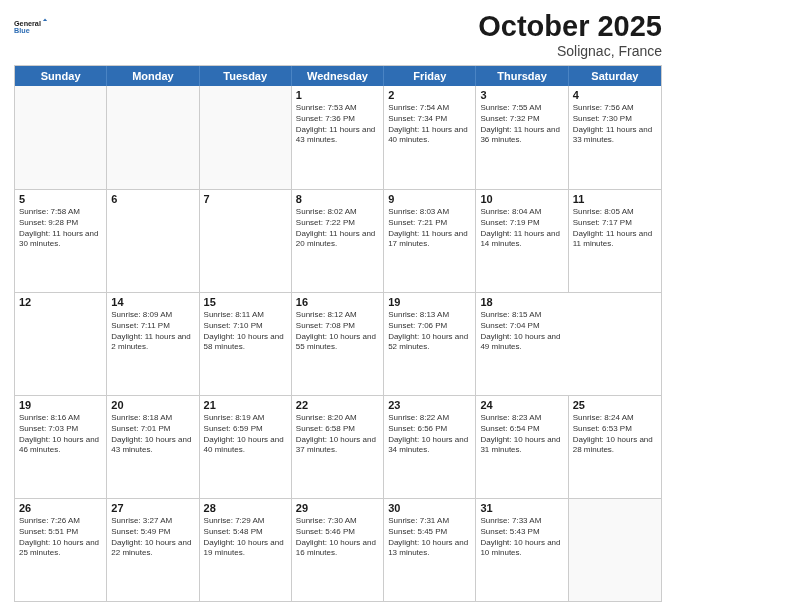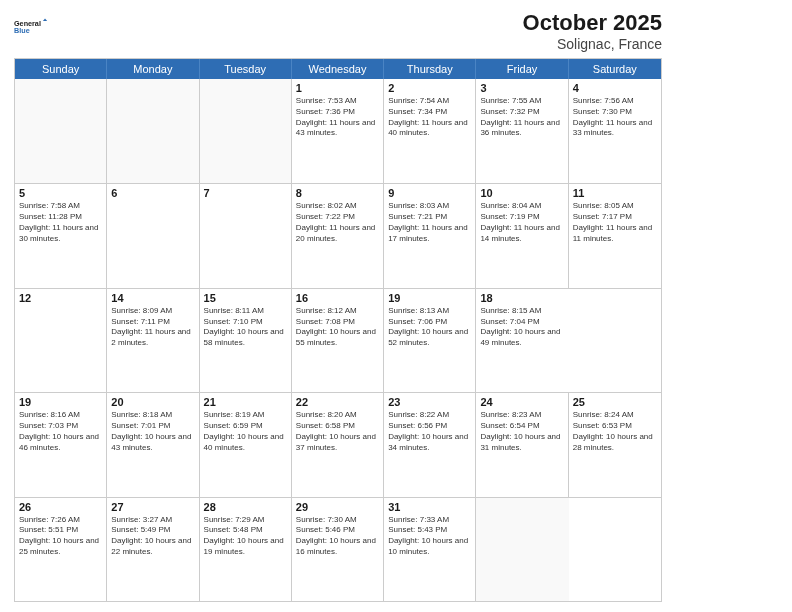--- a/index.html
+++ b/index.html
@@ -25,21 +25,21 @@
     }
     .logo {
       display: flex;
       align-items: center;
       gap: 4px;
     }
     .title-block {
       text-align: right;
     }
     .month-title {
-      font-size: 22px;
+      font-size: 29px;
       font-weight: bold;
       color: #1a1a1a;
       text-align: center;
     }
     .location {
       font-size: 14px;
       color: #444;
     }
     .calendar {
       flex: 1;
@@ -48,21 +48,21 @@
       border: 1px solid #ccc;
     }
     .cal-header {
       display: grid;
       grid-template-columns: repeat(7, 1fr);
       background: #2e6db4;
     }
     .cal-header-cell {
       color: #fff;
       font-size: 11px;
-      font-weight: normal;
+      font-weight: bold;
       text-align: center;
       padding: 4px 10px;
       border-right: 1px solid #4a84c4;
     }
     .cal-header-cell:last-child { border-right: none; }
     .cal-body {
       flex: 1;
       display: grid;
       grid-template-rows: repeat(5, 1fr);
     }
@@ -112,22 +112,22 @@
       <div class="location">Solignac, France</div>
     </div>
   </div>
 
   <div class="calendar">
     <div class="cal-header">
     <div class="cal-header-cell">Sunday</div>
         <div class="cal-header-cell">Monday</div>
         <div class="cal-header-cell">Tuesday</div>
         <div class="cal-header-cell">Wednesday</div>
+        <div class="cal-header-cell">Friday</div>
         <div class="cal-header-cell">Thursday</div>
-        <div class="cal-header-cell">Friday</div>
         <div class="cal-header-cell">Saturday</div>
       </div>
     <div class="cal-body">
     <div class="cal-row">
           <div class="cal-cell empty"></div>
           <div class="cal-cell empty"></div>
           <div class="cal-cell empty"></div>
           <div class="cal-cell">
             <div class="day-num">1</div>
             <div class="cell-info">Sunrise: 7:53 AM
@@ -154,21 +154,21 @@
             <div class="cell-info">Sunrise: 7:56 AM
 Sunset: 7:30 PM
 Daylight: 11 hours
 and 33 minutes.</div>
           </div>
         </div>
         <div class="cal-row">
           <div class="cal-cell">
             <div class="day-num">5</div>
             <div class="cell-info">Sunrise: 7:58 AM
-Sunset: 11:28 PM
+Sunset: 9:28 PM
 Daylight: 11 hours
 and 30 minutes.</div>
           </div>
           <div class="cal-cell">
             <div class="day-num">6</div>
           </div>
           <div class="cal-cell">
             <div class="day-num">7</div>
           </div>
           <div class="cal-cell">
@@ -312,20 +312,27 @@
 Sunset: 5:48 PM
 Daylight: 10 hours
 and 19 minutes.</div>
           </div>
           <div class="cal-cell">
             <div class="day-num">29</div>
             <div class="cell-info">Sunrise: 7:30 AM
 Sunset: 5:46 PM
 Daylight: 10 hours
 and 16 minutes.</div>
+          </div>
+          <div class="cal-cell">
+            <div class="day-num">30</div>
+            <div class="cell-info">Sunrise: 7:31 AM
+Sunset: 5:45 PM
+Daylight: 10 hours
+and 13 minutes.</div>
           </div>
           <div class="cal-cell">
             <div class="day-num">31</div>
             <div class="cell-info">Sunrise: 7:33 AM
 Sunset: 5:43 PM
 Daylight: 10 hours
 and 10 minutes.</div>
           </div>
           <div class="cal-cell empty"></div>
         </div>

